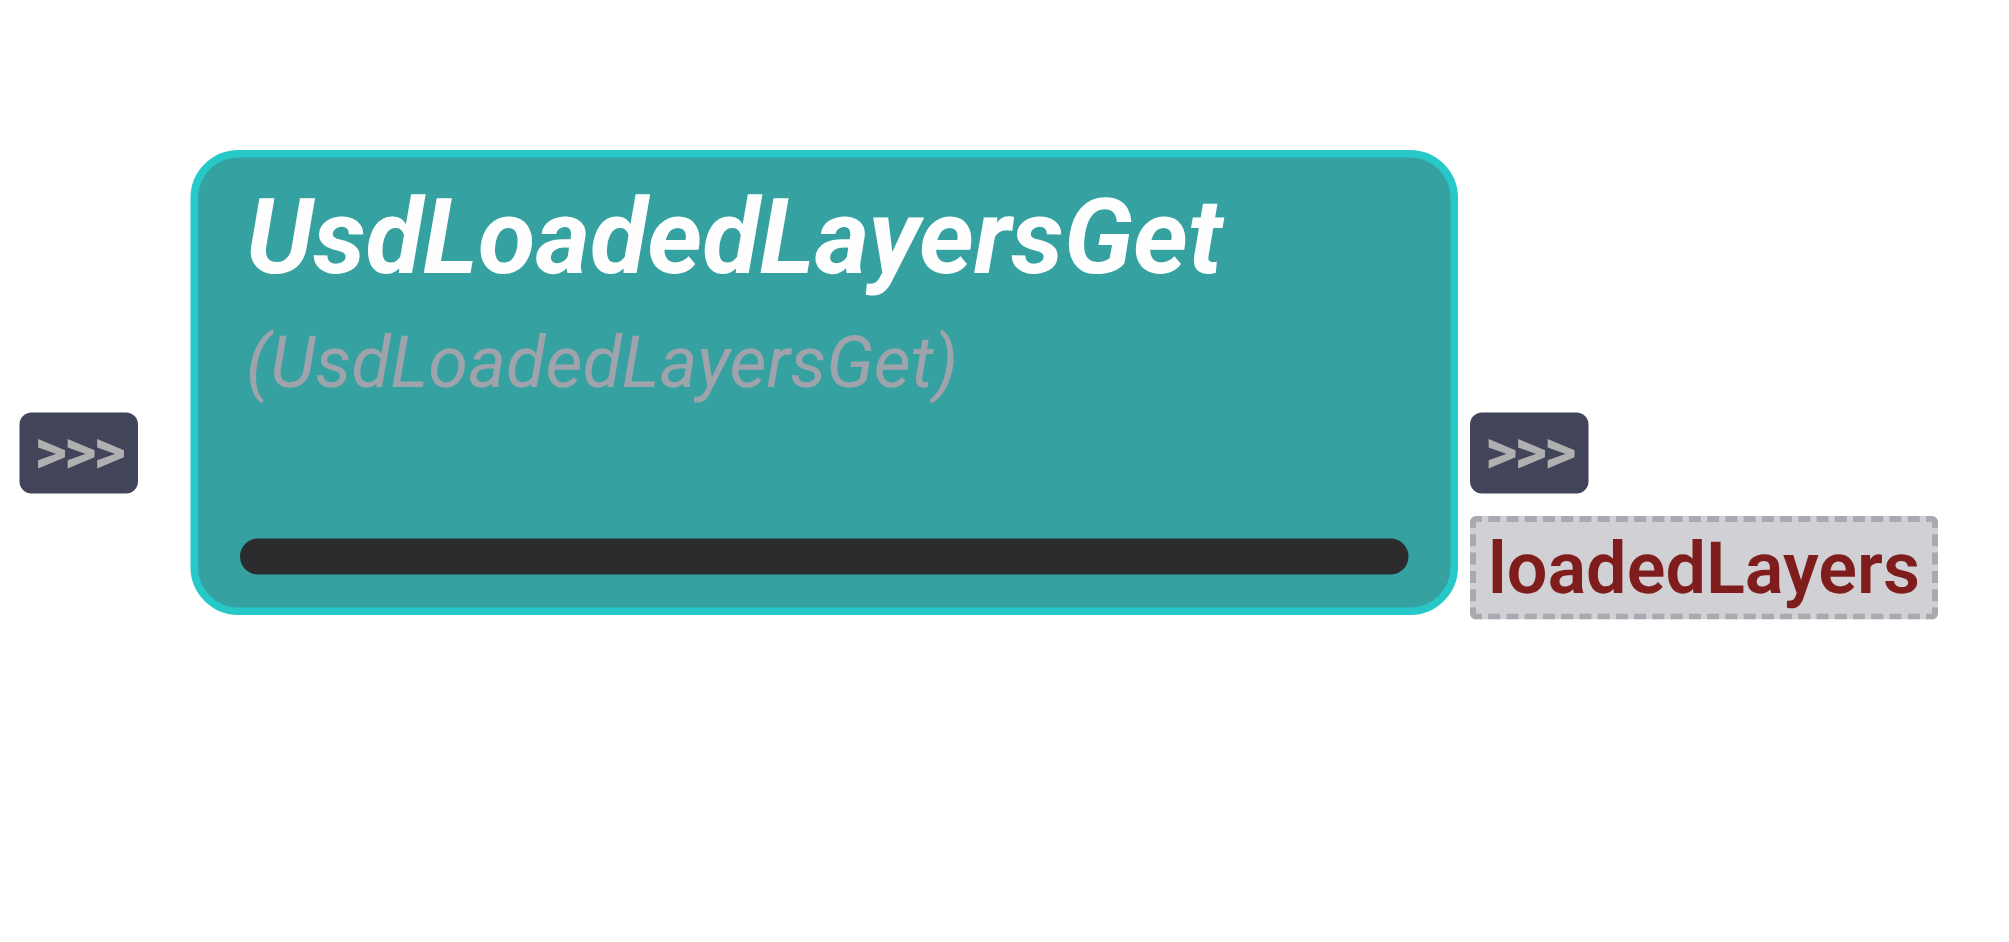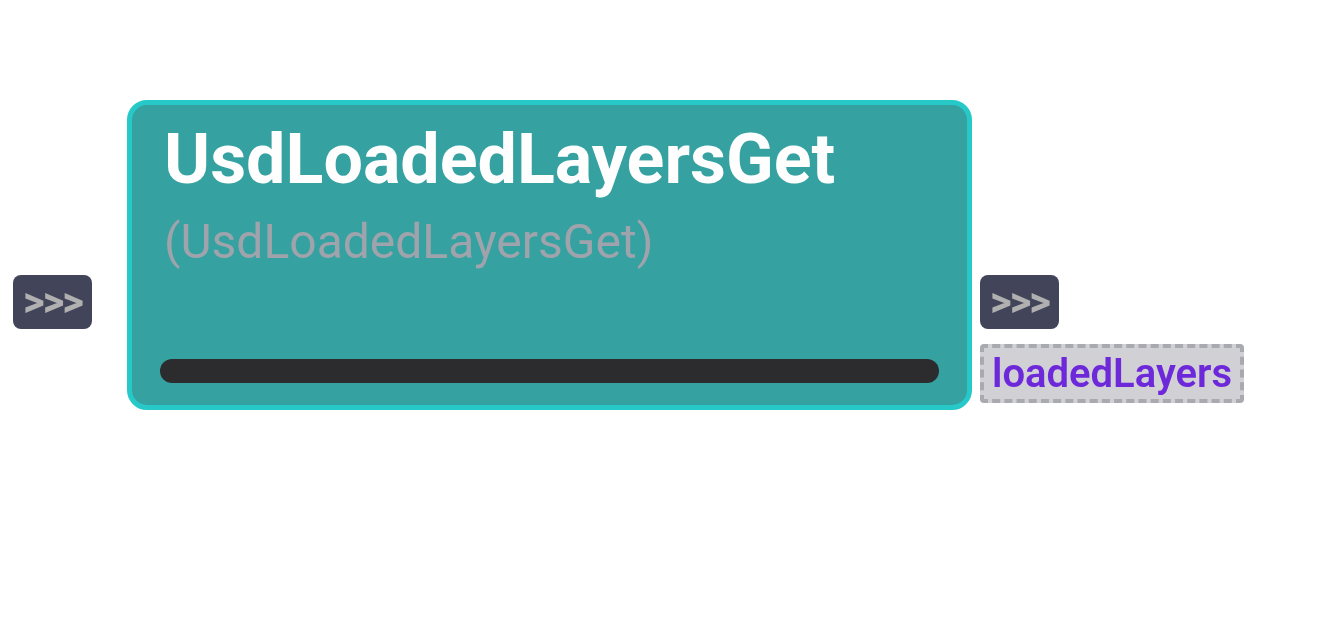--- a/index.html
+++ b/index.html
@@ -39,22 +39,23 @@
       top: 275px;
     }
     .node {
       position: absolute;
       left: 127px;
       top: 100px;
       width: 845px;
       height: 310px;
       background: #35a1a1;
       border: 5px solid #27c8c8;
-      border-radius: 20px;
+      border-radius: 32px;
       padding: 18px 32px 24px 32px;
+      font-style: italic;
     }
     .node-title {
       color: #fefefe;
       font-size: 70px;
       font-weight: 700;
       line-height: 1.05;
     }
     .node-subtitle {
       color: #9fa3ab;
       font-size: 48px;
@@ -67,22 +68,22 @@
       right: 28px;
       bottom: 22px;
       height: 24px;
       background: #2c2c2e;
       border-radius: 12px;
     }
     .output-label {
       position: absolute;
       left: 980px;
       top: 344px;
-      color: #6d28d9;
-      font-size: 40px;
+      color: #7f1d1d;
+      font-size: 48px;
       font-weight: 600;
       padding: 2px 8px;
       border: 4px dashed #a8aab0;
       border-radius: 4px;
       background: rgba(66, 69, 89, 0.25);
     }
   </style>
 </head>
 <body>
 

